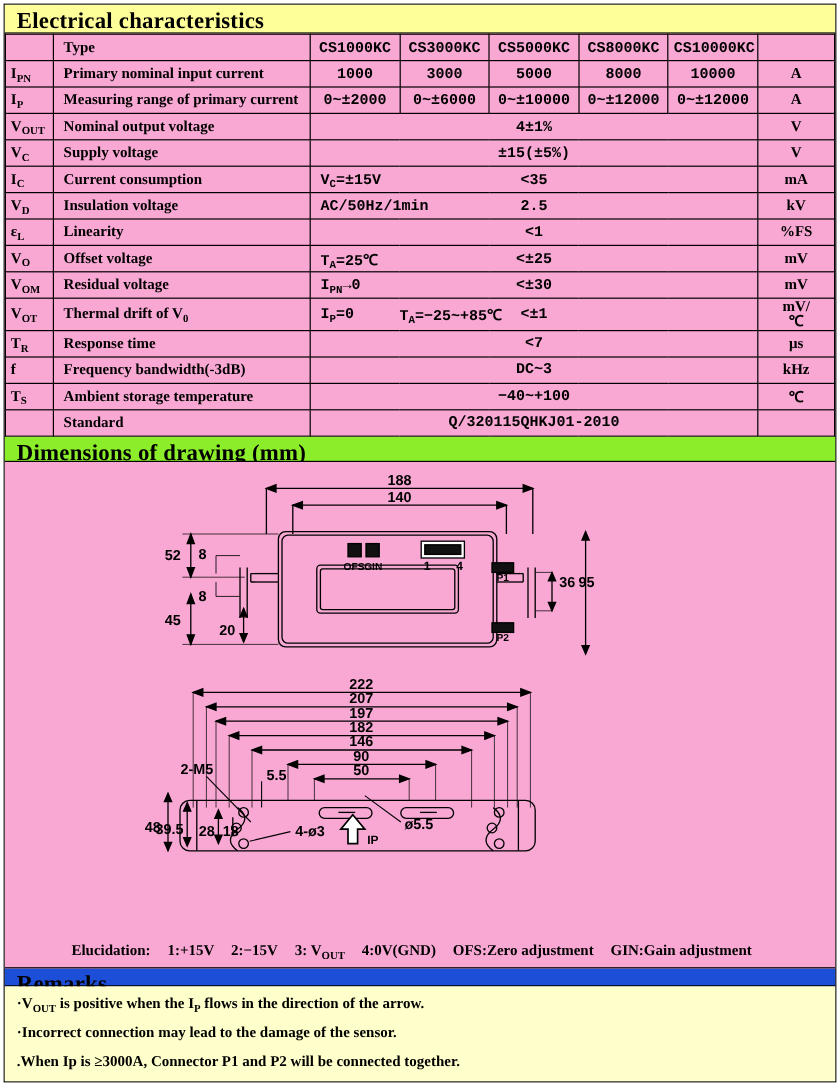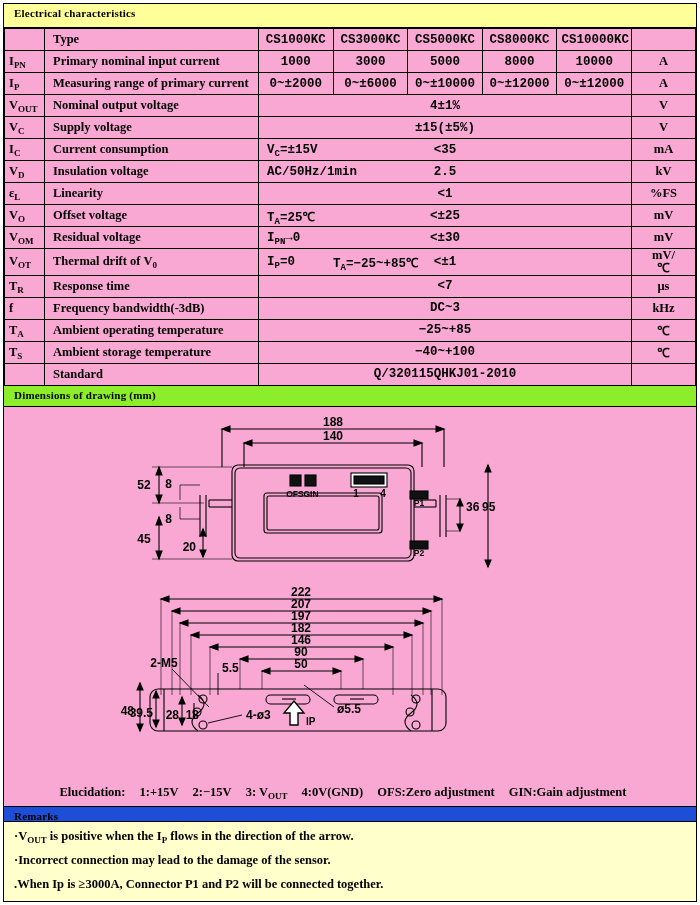--- a/index.html
+++ b/index.html
@@ -12,21 +12,21 @@
   }
   .sheet{
     width:694px;height:899px;
     margin:3px;
     border:1px solid #000;
     box-sizing:border-box;
     display:flex;flex-direction:column;
   }
   
   .banner{
-    font-weight:bold;font-size:11px;
+    font-weight:bold;font-size:19px;
     padding:3px 0 3px 10px;
     border-bottom:1px solid #000;
     box-sizing:border-box;
     letter-spacing:.2px;
   }
   .banner.yellow{background:#ffff99;height:24px;}
   .banner.green{background:#8cee2a;height:21px;}
   .banner.blue{background:#1d4ed8;height:15px;}
   
   table.ec{
@@ -174,26 +174,20 @@
           <td class="sym">T<sub>R</sub></td>
           <td class="par">Response time</td>
           <td class="val cond" colspan="5"><span>&lt;7</span></td>
           <td class="unit">μs</td>
         </tr>
         <tr>
           <td class="sym">f</td>
           <td class="par">Frequency bandwidth(-3dB)</td>
           <td class="val cond" colspan="5"><span>DC~3</span></td>
           <td class="unit">kHz</td>
-        </tr>
-        <tr>
-          <td class="sym">T<sub>A</sub></td>
-          <td class="par">Ambient operating temperature</td>
-          <td class="val cond" colspan="5"><span>−25~+85</span></td>
-          <td class="unit">℃</td>
         </tr>
         <tr>
           <td class="sym">T<sub>S</sub></td>
           <td class="par">Ambient storage temperature</td>
           <td class="val cond" colspan="5"><span>−40~+100</span></td>
           <td class="unit">℃</td>
         </tr>
         <tr>
           <td class="sym"></td>
           <td class="par">Standard</td>

